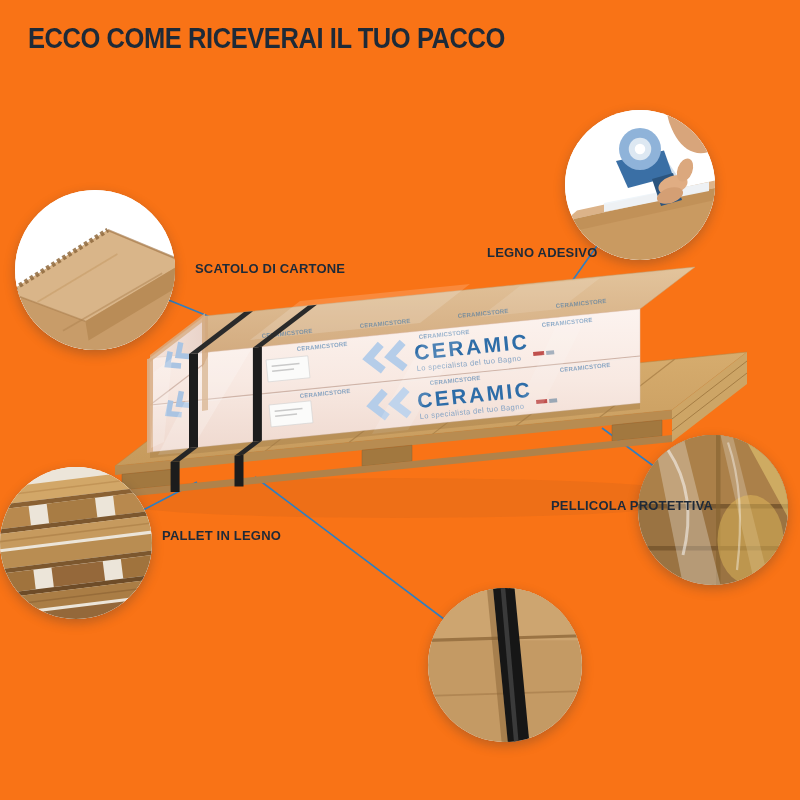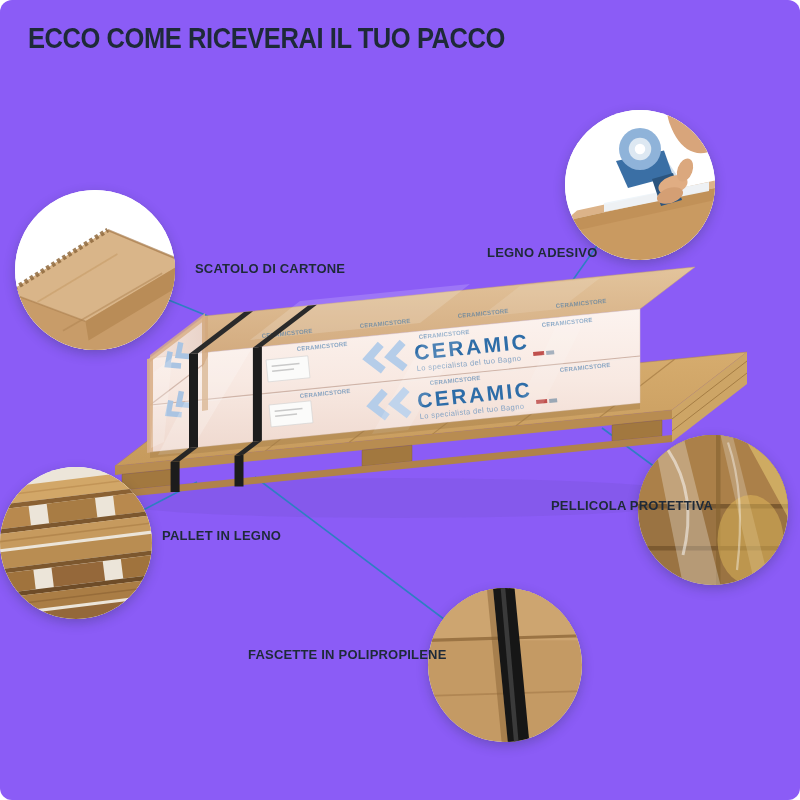--- a/index.html
+++ b/index.html
@@ -1,18 +1,18 @@
 <!DOCTYPE html>
 <html style="--accent-line: #2E7FC2; --title-text: #1E2A38; --brand-blue: #2E6DA8;"><head>
 <meta charset="utf-8">
 <style>
   * { margin:0; padding:0; box-sizing:border-box; }
   html,body { width:800px; height:800px; }
   body { font-family:"Liberation Sans", sans-serif; background:#ffffff; }
-  .stage { position:relative; width:800px; height:800px; background:#8b5cf6; overflow:hidden;border-radius:12px; }
+  .stage { position:relative; width:800px; height:800px; background:#f97316; overflow:hidden; }
   .title {
     position:absolute; left:28px; top:22px;
     font-size:29px; font-weight:bold; letter-spacing:-0.5px;
     color:var(--title-text,#1E2A38);
     transform:scaleX(.88); transform-origin:left top; white-space:nowrap;
   }
   .scene { position:absolute; left:0; top:0; }
   .photo { position:absolute; border-radius:50%; overflow:hidden;
            box-shadow:0 4px 12px rgba(30,42,56,.28); background:#fff; }
   .photo svg { display:block; width:100%; height:100%; }
@@ -275,15 +275,14 @@
       <polygon points="38,-2 42,-2 52,102 48,102" fill="#8a6435" opacity="0.5"></polygon>
       <polygon points="42,-2 56,-2 66,102 52,102" fill="#161616"></polygon>
       <polygon points="47,-2 50,-2 59,102 56,102" fill="#3a3a3a"></polygon>
     </svg>
   </div>
 
   <div class="callout-label lb-scatolo">SCATOLO DI CARTONE</div>
   <div class="callout-label lb-nastro">LEGNO ADESIVO</div>
   <div class="callout-label lb-pallet">PALLET IN LEGNO</div>
   <div class="callout-label lb-pellicola">PELLICOLA PROTETTIVA</div>
-  <div class="callout-label lb-fascette">FASCETTE IN POLIPROPILENE</div>
 
 </div>
 
 </body></html>

